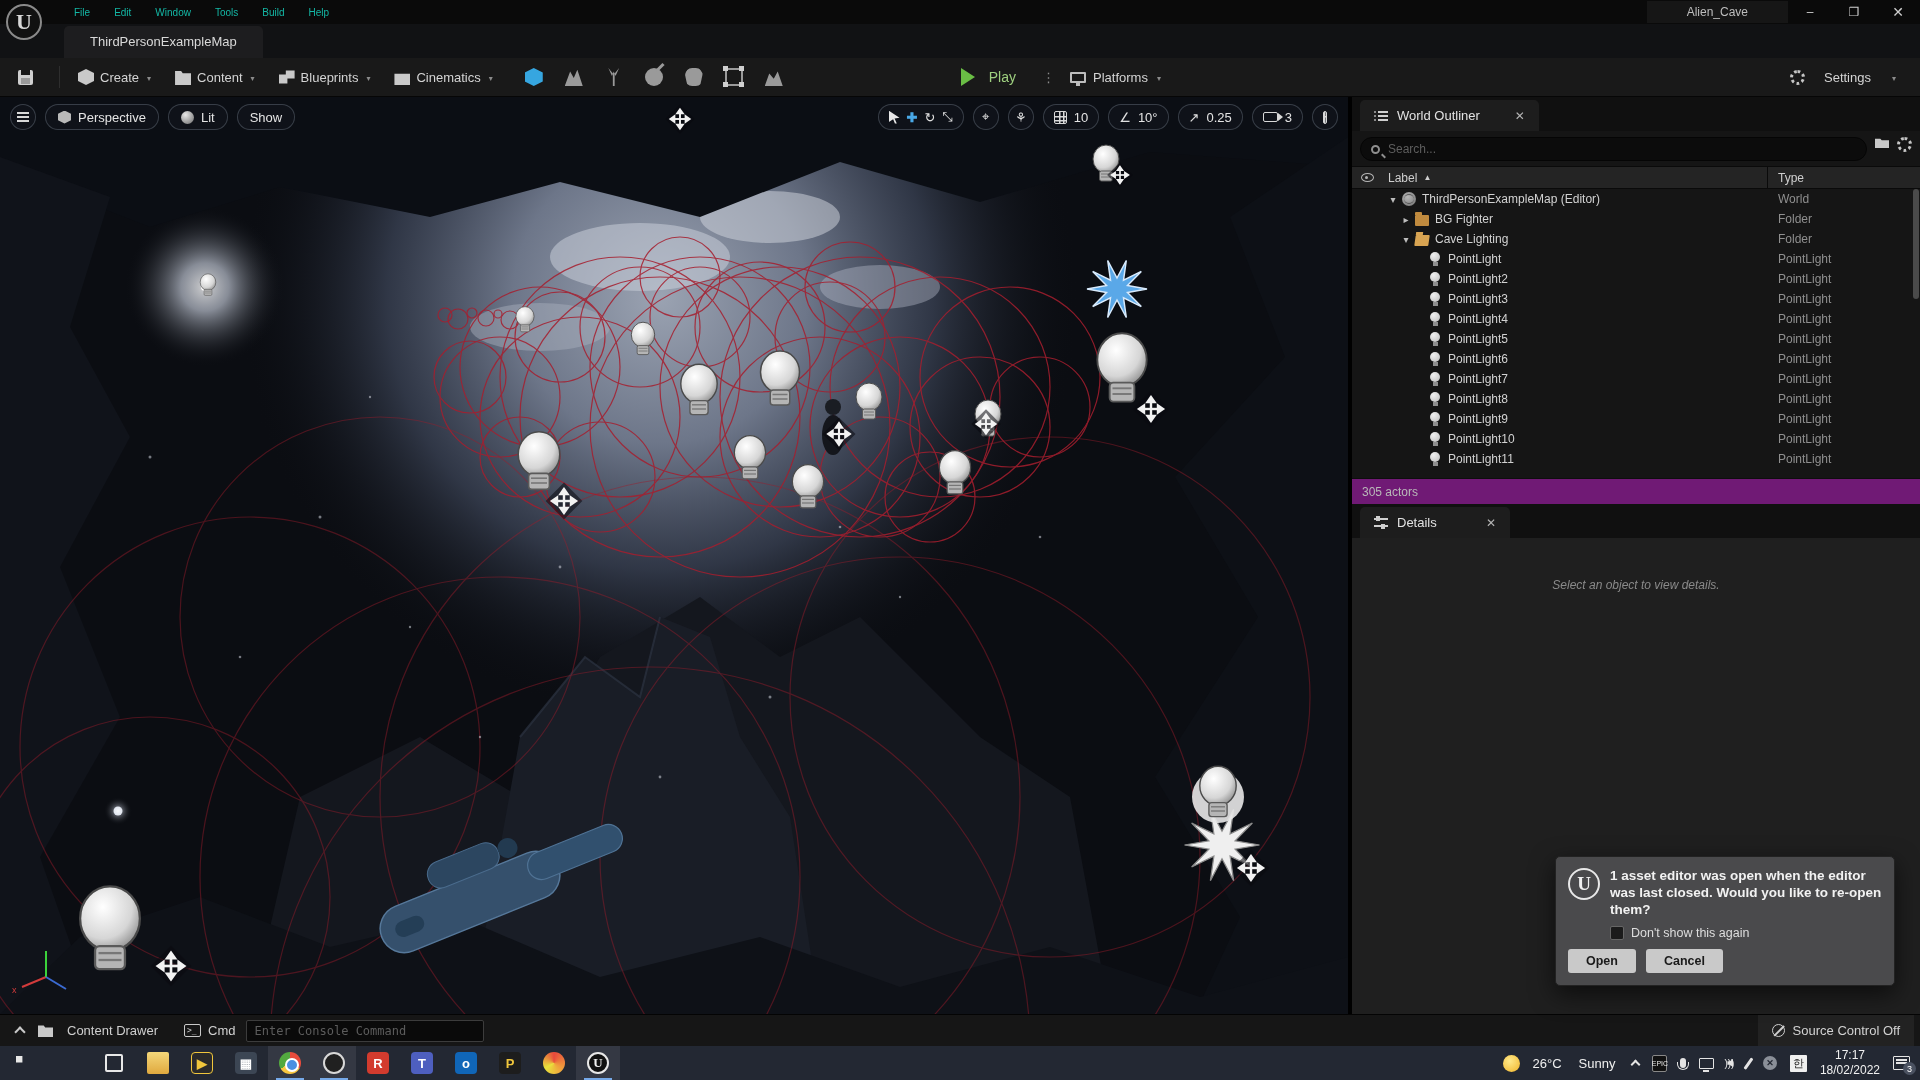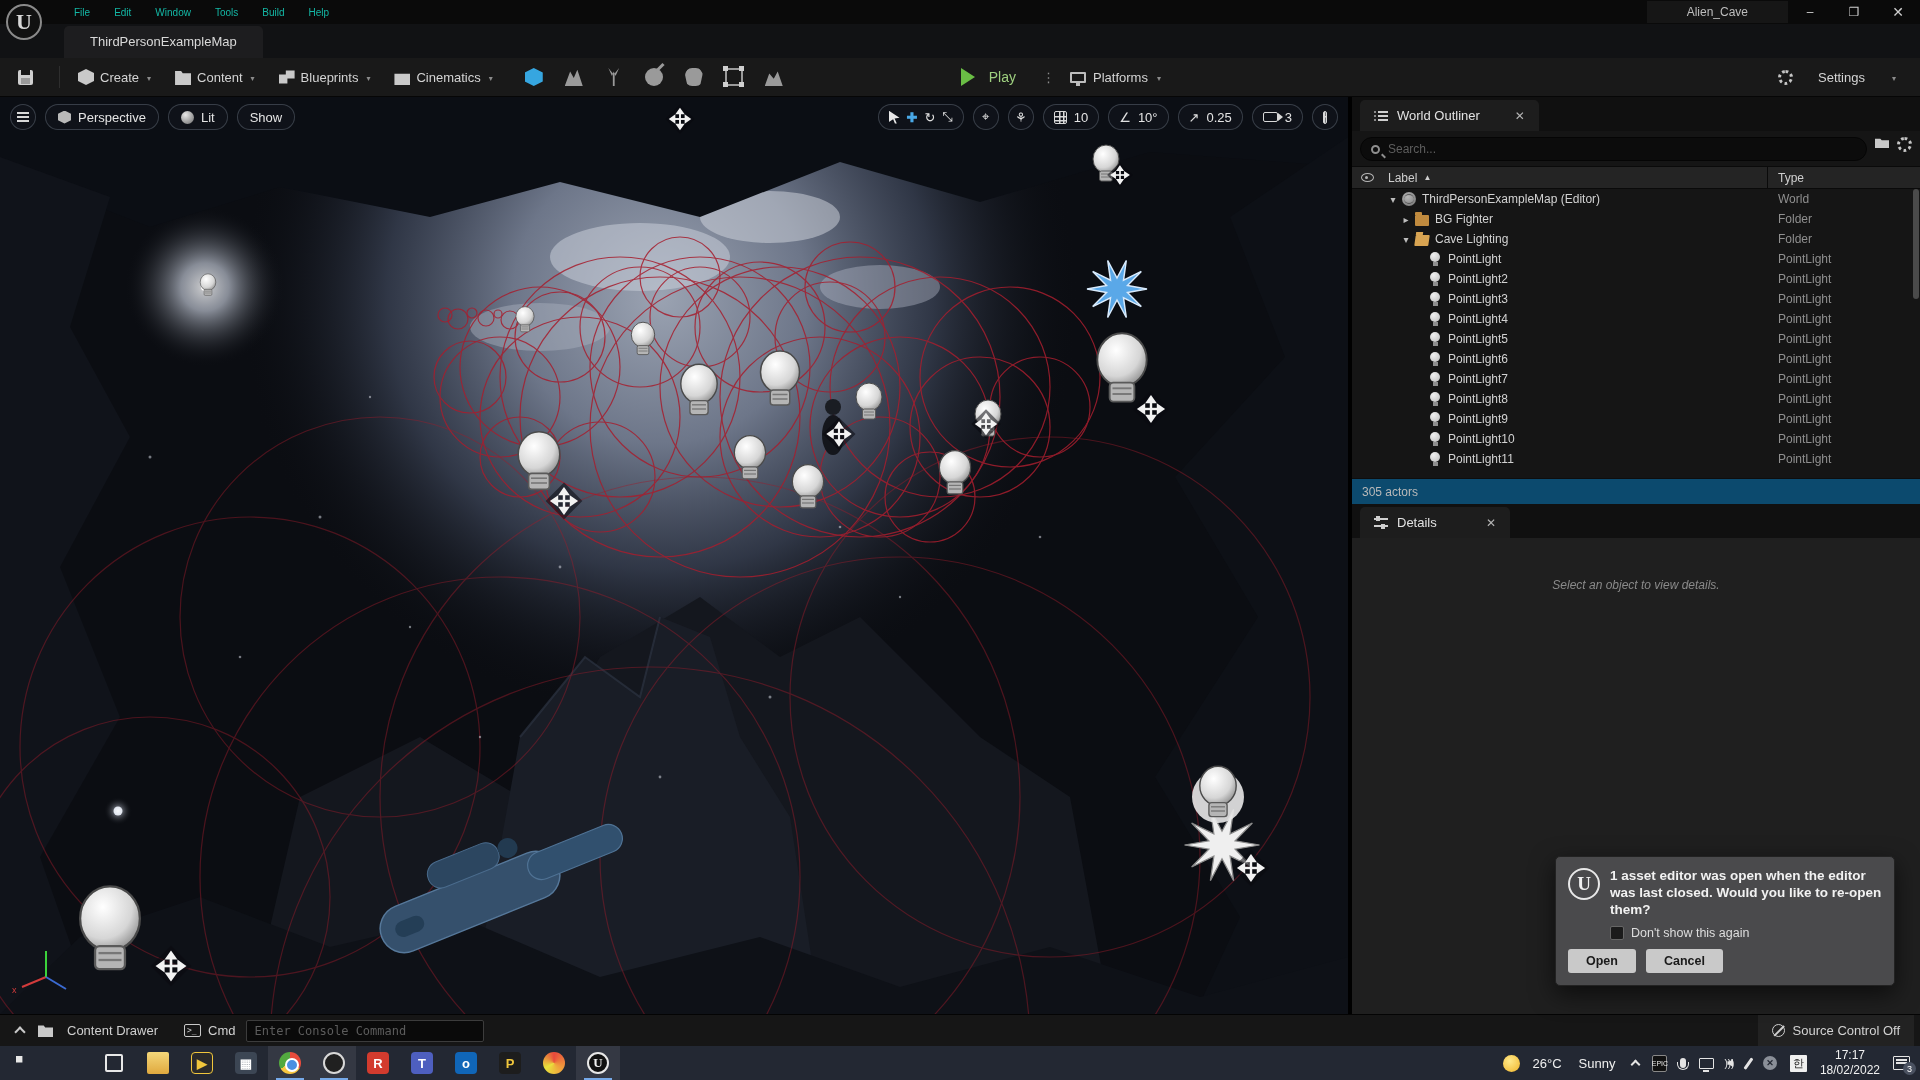--- a/index.html
+++ b/index.html
@@ -47,21 +47,21 @@
   .m-modeling { border:2px solid #9a9a9a; position:relative; }
   .m-modeling::after { content:""; position:absolute; left:-4px; top:-4px; width:5px; height:5px; background:#cfcfcf; box-shadow:16px 0 #cfcfcf,0 16px #cfcfcf,16px 16px #cfcfcf; }
   .m-brush { background:#9a9a9a; clip-path:polygon(0 100%,25% 30%,50% 60%,72% 20%,100% 100%); border-radius:50% 50% 0 0; }
   .play-group { display:flex; align-items:center; margin-left:170px; }
   .play-tri { width:0; height:0; border-left:14px solid #6abe45; border-top:9px solid transparent; border-bottom:9px solid transparent; margin-right:8px; }
   .play-label { color:#9ed07f; font-size:14px; }
   .kebab { color:#8b8b8b; font-size:13px; letter-spacing:1px; margin:0 14px 0 10px; }
   .platforms { display:flex; align-items:center; gap:7px; color:#d4d4d4; font-size:13px; }
   .ic-monitor { width:16px; height:11px; border:2px solid #bdbdbd; border-radius:1px; position:relative; }
   .ic-monitor::after { content:""; position:absolute; left:4px; bottom:-5px; width:4px; height:3px; background:#bdbdbd; }
-  .settings { margin-left:auto; display:flex; align-items:center; gap:25px; color:#d4d4d4; font-size:13px; padding-right:14px; }
+  .settings { margin-left:auto; display:flex; align-items:center; gap:19px; color:#d4d4d4; font-size:13px; padding-right:14px; }
   .gear { width:15px; height:15px; border-radius:50%; border:3px dotted #c5c5c5; position:relative; }
   .gear::after { content:""; position:absolute; left:4px; top:4px; width:4px; height:4px; background:#191919; border-radius:50%; }
 
   
   .main { flex:1; display:flex; background:#000; }
   .viewport { position:relative; width:1348px; height:917px; background:#0b0d12; }
   .viewport svg { display:block; }
   .vp-topbar { position:absolute; left:0; right:0; top:7px; display:flex; align-items:center; padding:0 10px; }
   .pill { display:flex; align-items:center; gap:7px; background:rgba(16,19,26,0.85); border:1px solid rgba(90,98,112,0.55);
     border-radius:13px; height:26px; padding:0 12px; color:#e4e4e4; font-size:13px; margin-right:9px; }
@@ -119,21 +119,21 @@
   .ri-world { border-radius:50%; background:radial-gradient(circle at 40% 35%, #b9b9b9, #6e6e6e); }
   .ri-world::after { content:""; position:absolute; inset:2px; border-radius:50%; border:1px solid rgba(40,40,40,.6); border-left:none; border-right:none; }
   .ri-folder { margin-top:2px; height:11px; background:#c08a3e; border-radius:1px; }
   .ri-folder::before { content:""; position:absolute; top:-3px; left:0; width:7px; height:3px; background:#c08a3e; border-radius:1px 1px 0 0; }
   .ri-folder-open { margin-top:2px; height:11px; background:#d8a452; border-radius:1px; transform:skewX(-8deg); }
   .ri-folder-open::before { content:""; position:absolute; top:-3px; left:0; width:7px; height:3px; background:#d8a452; }
   .ri-bulb { width:10px; margin-left:4px; margin-right:8px; }
   .ri-bulb::before { content:""; position:absolute; left:0; top:0; width:10px; height:10px; border-radius:50%; background:radial-gradient(circle at 35% 30%, #f2f2f2, #bdbdbd); }
   .ri-bulb::after { content:""; position:absolute; left:2.5px; top:10px; width:5px; height:3.5px; background:#8f8f8f; }
   .out-scrollbar { position:absolute; right:1px; top:0; width:6px; height:110px; background:#4a4a4a; border-radius:3px; }
-  .out-status { height:26px; background:#0c4a6e; display:flex; align-items:center; padding-left:10px; color:#b9b9b9; font-size:12px; border-top:1px solid #0e0e0e; }
+  .out-status { height:26px; background:#701a75; display:flex; align-items:center; padding-left:10px; color:#b9b9b9; font-size:12px; border-top:1px solid #0e0e0e; }
   .details-body { flex:1; background:#1f1f1f; position:relative; }
   .details-empty { text-align:center; padding-top:40px; color:#8a8a8a; font-size:12px; font-style:italic; }
 
   
   .statusbar { height:32px; background:#161616; border-top:1px solid #040404; display:flex; align-items:center; padding:0 6px; }
   .sb-item { display:flex; align-items:center; gap:14px; color:#cfcfcf; font-size:13px; padding:0 10px; }
   .chev-up { width:8px; height:8px; border-left:2px solid #c9c9c9; border-top:2px solid #c9c9c9; transform:rotate(45deg); margin-top:3px; }
   .cmd-badge { display:flex; align-items:center; gap:7px; color:#d2d2d2; font-size:13px; margin-left:16px; }
   .cmd-ic { width:17px; height:13px; border:1.5px solid #c9c9c9; border-radius:2px; color:#c9c9c9; font-size:8px; line-height:11px; padding-left:2px; font-family:"DejaVu Sans Mono",monospace; }
   .console-input { width:238px; height:22px; margin-left:10px; background:#0a0a0a; border:1px solid #3c3c3c; border-radius:2px;

